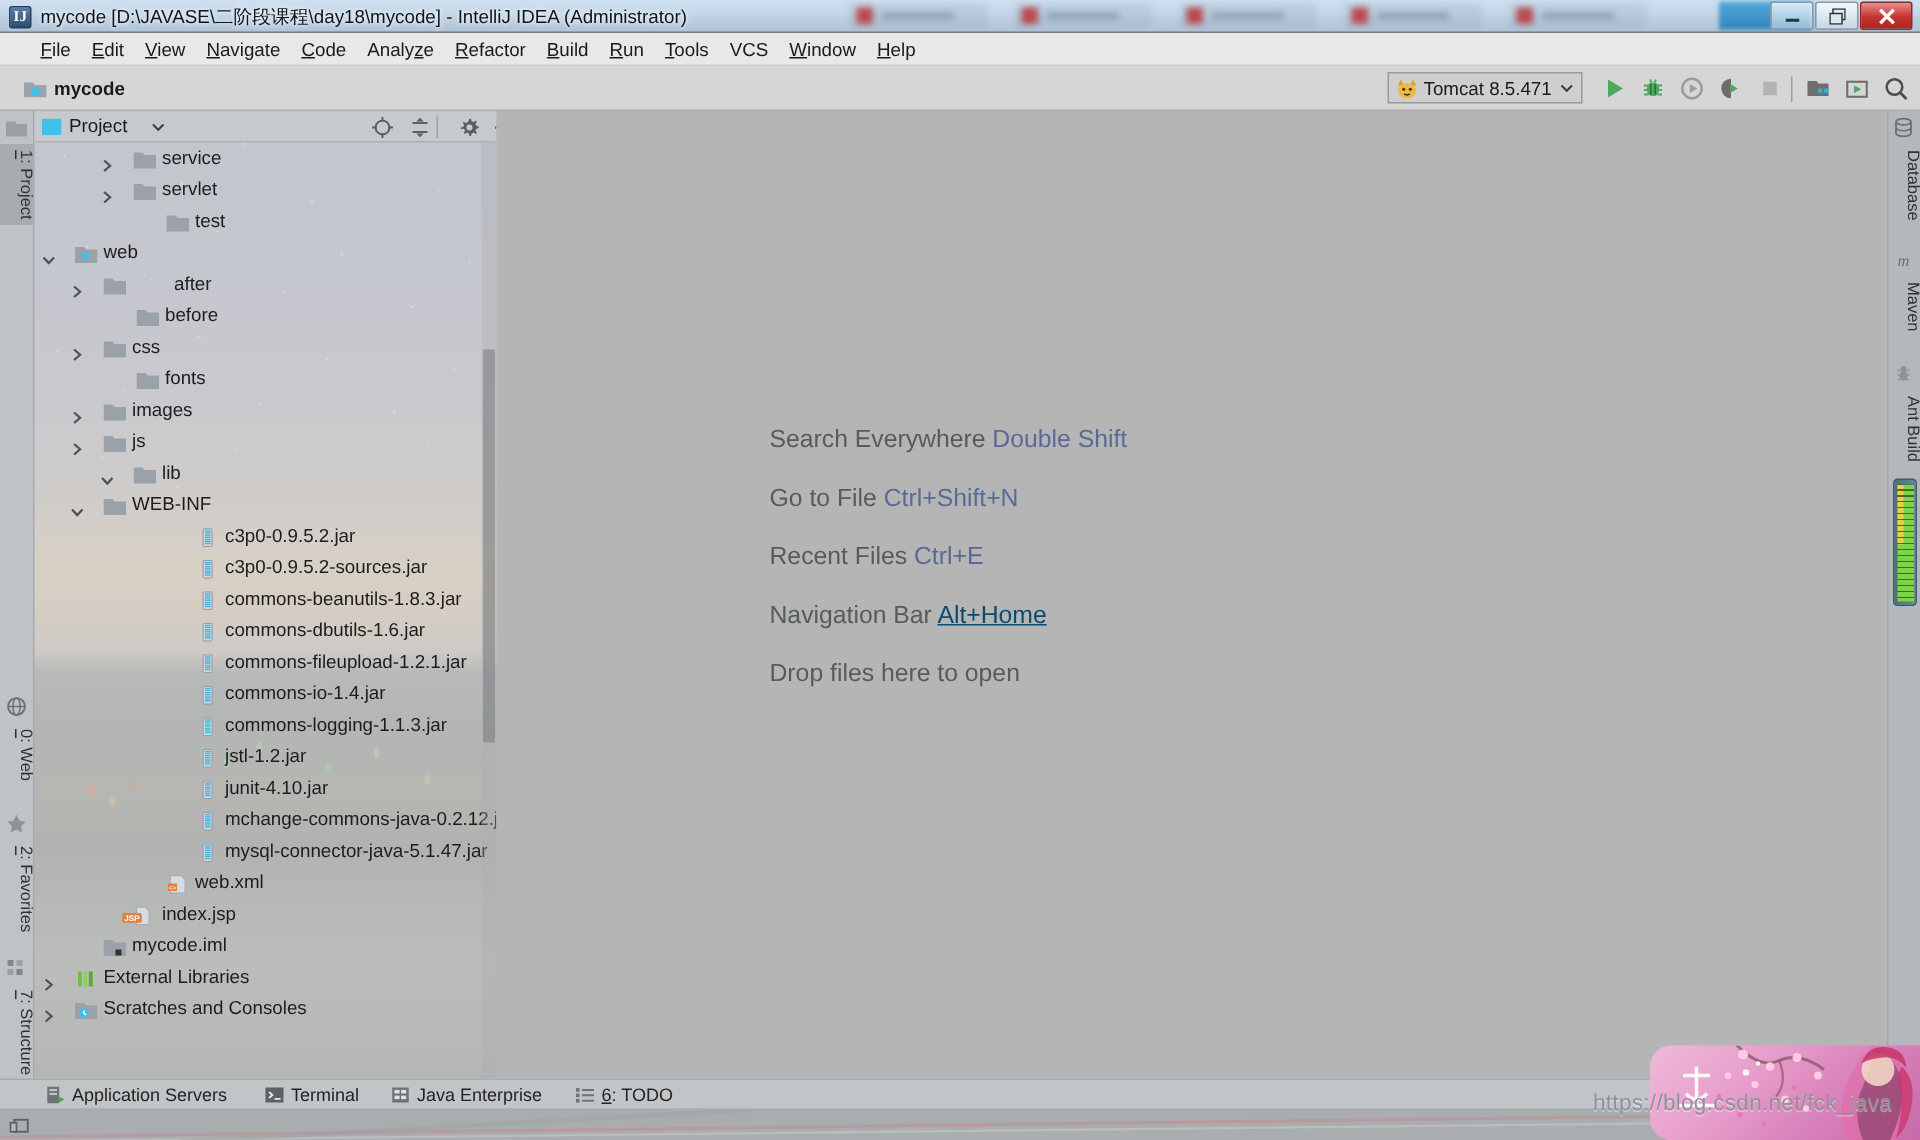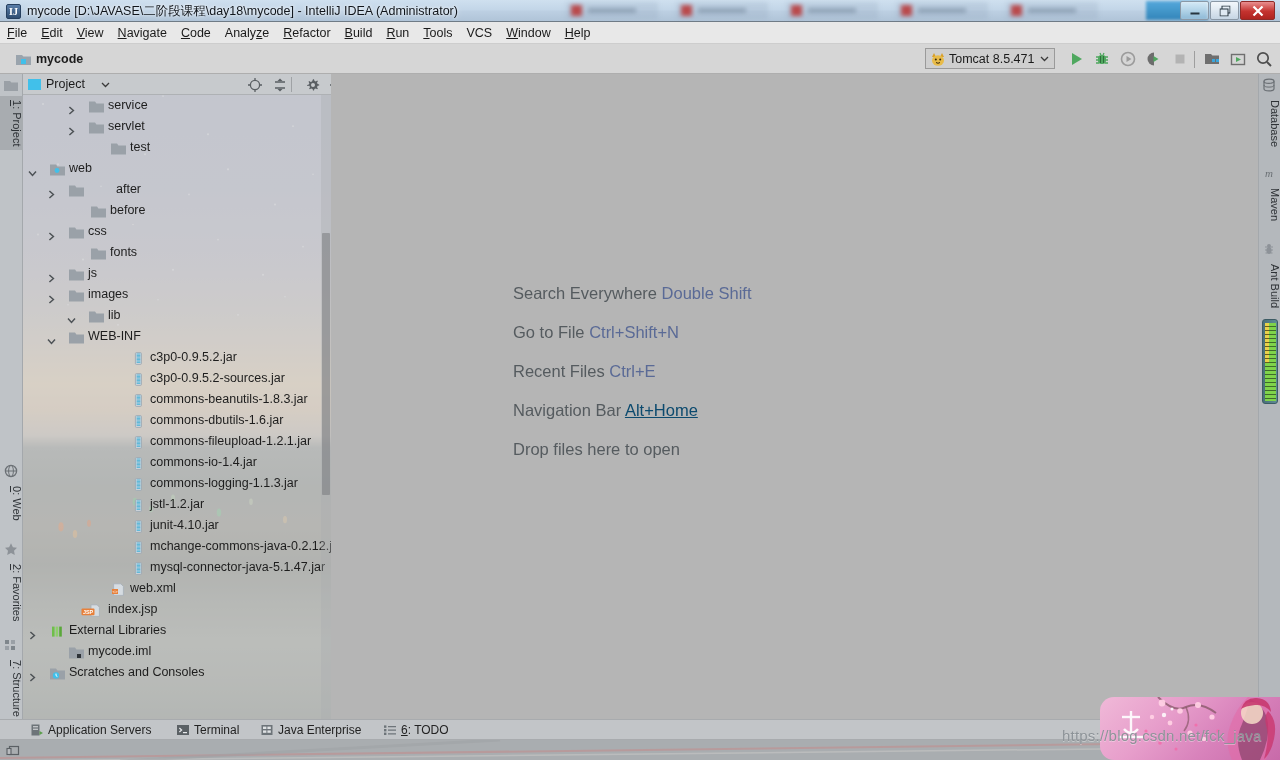--- a/index.html
+++ b/index.html
@@ -78,21 +78,21 @@
     position: absolute; left: 0; top: 22px; width: 1280px; height: 22px;
     background: #e8e8e8;
     border-bottom: 1px solid #cdcdcd;
   }
   .menu-item {
     position: relative; display: inline-block;
     padding: 0 7px; height: 22px; line-height: 22px;
     font-size: 12.5px; color: #1a1a1a; cursor: default;
   }
   .menu-item span.u { text-decoration: underline; }
-  #menubar .menu-wrap { margin-left: 0; }
+  #menubar .menu-wrap { margin-left: 20px; }
 
   
   #navbar {
     position: absolute; left: 0; top: 44px; width: 1280px; height: 30px;
     background: #d6d6d6;
     border-bottom: 1px solid #aeaeae;
   }
   #nav-crumb {
     position: absolute; left: 16px; top: 0; height: 30px; line-height: 30px;
     font-size: 12.5px; font-weight: bold; color: #1b1b1b;
@@ -636,30 +636,30 @@
             </svg></span>
           <span class="tlabel" style="left: 87px;">fonts</span>
         </div>
         <div class="trow">
           <span class="arrow" style="left: 24px;"><svg viewBox="0 0 9 9">
               <path d="M2.4 1 L6.4 4.5 L2.4 8" stroke="#4d5256" stroke-width="1.5" fill="none"></path>
             </svg></span>
           <span class="ficon" style="left: 46px;"><svg viewBox="0 0 15 13">
               <path d="M0 1.6h6L7.4 3.4H15V12.4H0z" fill="#9aa1a8"></path>
             </svg></span>
-          <span class="tlabel" style="left: 65px;">js</span>
+          <span class="tlabel" style="left: 65px;">images</span>
         </div>
         <div class="trow">
           <span class="arrow" style="left: 24px;"><svg viewBox="0 0 9 9">
               <path d="M2.4 1 L6.4 4.5 L2.4 8" stroke="#4d5256" stroke-width="1.5" fill="none"></path>
             </svg></span>
           <span class="ficon" style="left: 46px;"><svg viewBox="0 0 15 13">
               <path d="M0 1.6h6L7.4 3.4H15V12.4H0z" fill="#9aa1a8"></path>
             </svg></span>
-          <span class="tlabel" style="left: 65px;">images</span>
+          <span class="tlabel" style="left: 65px;">js</span>
         </div>
         <div class="trow">
           <span class="arrow" style="left: 44px;"><svg viewBox="0 0 9 9">
               <path d="M1 2.6 L4.5 6.4 L8 2.6" stroke="#4d5256" stroke-width="1.5" fill="none"></path>
             </svg></span>
           <span class="ficon" style="left: 66px;"><svg viewBox="0 0 15 13">
               <path d="M0 1.6h6L7.4 3.4H15V12.4H0z" fill="#9aa1a8"></path>
             </svg></span>
           <span class="tlabel" style="left: 85px;">lib</span>
         </div>
@@ -759,36 +759,36 @@
         </div>
         <div class="trow">
           <span class="ficon" style="left: 58px; width: 22px;"><svg viewBox="0 0 22 13">
               <path d="M10 0.8h6l2.4 2.4V12.4H10z" fill="#d6dce2" stroke="#a6afb7" stroke-width=".8"></path>
               <rect x="0.5" y="4.6" width="13" height="6.6" rx="1" fill="#e8803a"></rect>
               <text x="7" y="9.8" font-family="Liberation Sans, sans-serif" font-size="5.4" font-weight="bold" fill="#fff" text-anchor="middle">JSP</text>
             </svg></span>
           <span class="tlabel" style="left: 85px;">index.jsp</span>
         </div>
         <div class="trow">
+          <span class="ficon" style="left: 46px;"><svg viewBox="0 0 15 13">
+              <path d="M0 1.6h6L7.4 3.4H15V12.4H0z" fill="#9aa1a8"></path>
+              <rect x="8" y="8" width="4" height="4" fill="#2e3338"></rect>
+            </svg></span>
+          <span class="tlabel" style="left: 65px;">mycode.iml</span>
+        </div>
+        <div class="trow">
           <span class="arrow" style="left: 5px;"><svg viewBox="0 0 9 9">
               <path d="M2.4 1 L6.4 4.5 L2.4 8" stroke="#4d5256" stroke-width="1.5" fill="none"></path>
             </svg></span>
           <span class="ficon" style="left: 27px;"><svg viewBox="0 0 15 13">
               <rect x="2" y="1.6" width="2.6" height="10" fill="#6fbf4a"></rect>
               <rect x="5.6" y="1.6" width="2.6" height="10" fill="#8dd06a"></rect>
               <rect x="9.2" y="1.6" width="2.6" height="10" fill="#5aa83a"></rect>
             </svg></span>
           <span class="tlabel" style="left: 46px;">External Libraries</span>
-        </div>
-        <div class="trow">
-          <span class="ficon" style="left: 46px;"><svg viewBox="0 0 15 13">
-              <path d="M0 1.6h6L7.4 3.4H15V12.4H0z" fill="#9aa1a8"></path>
-              <rect x="8" y="8" width="4" height="4" fill="#2e3338"></rect>
-            </svg></span>
-          <span class="tlabel" style="left: 65px;">mycode.iml</span>
         </div>
         <div class="trow">
           <span class="arrow" style="left: 5px;"><svg viewBox="0 0 9 9">
               <path d="M2.4 1 L6.4 4.5 L2.4 8" stroke="#4d5256" stroke-width="1.5" fill="none"></path>
             </svg></span>
           <span class="ficon" style="left: 27px;"><svg viewBox="0 0 15 13">
               <path d="M0 1.6h6L7.4 3.4H15V12.4H0z" fill="#9aa1a8"></path>
               <circle cx="6" cy="8.4" r="3.2" fill="#41c0ea"></circle>
               <path d="M6 6.6v2l1.4 1" stroke="#fff" stroke-width="1" fill="none"></path>
             </svg></span>

